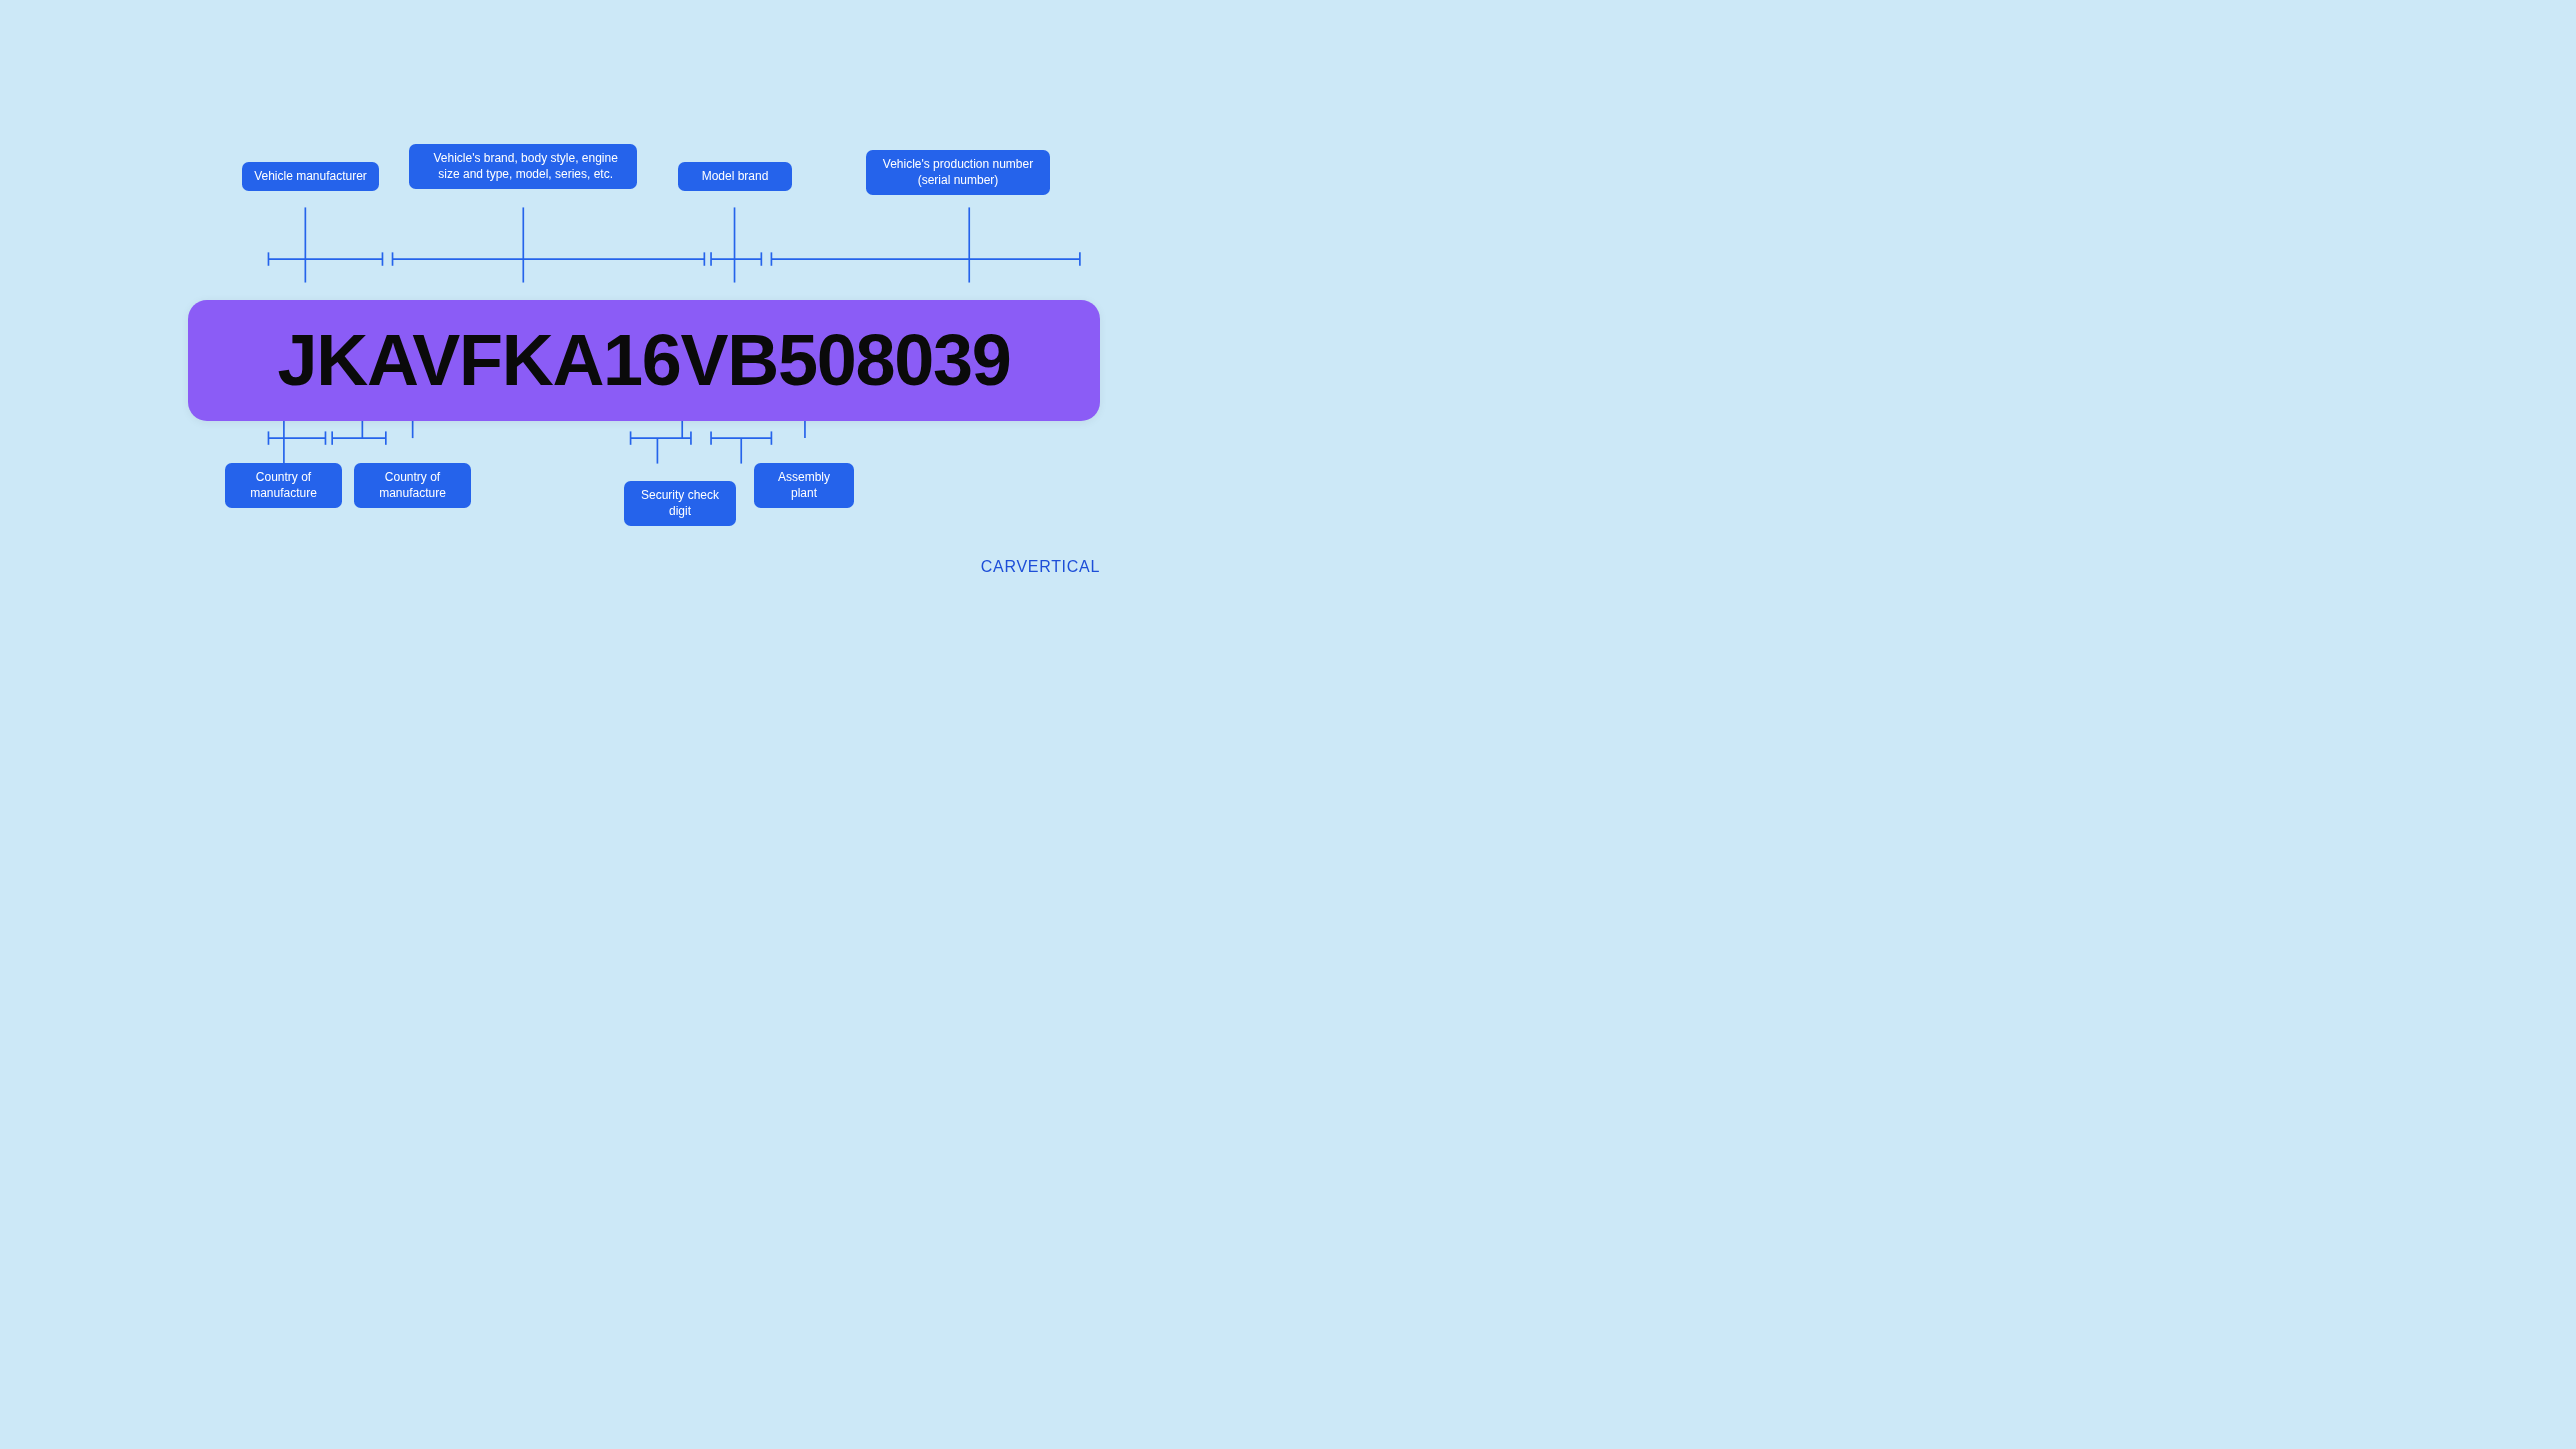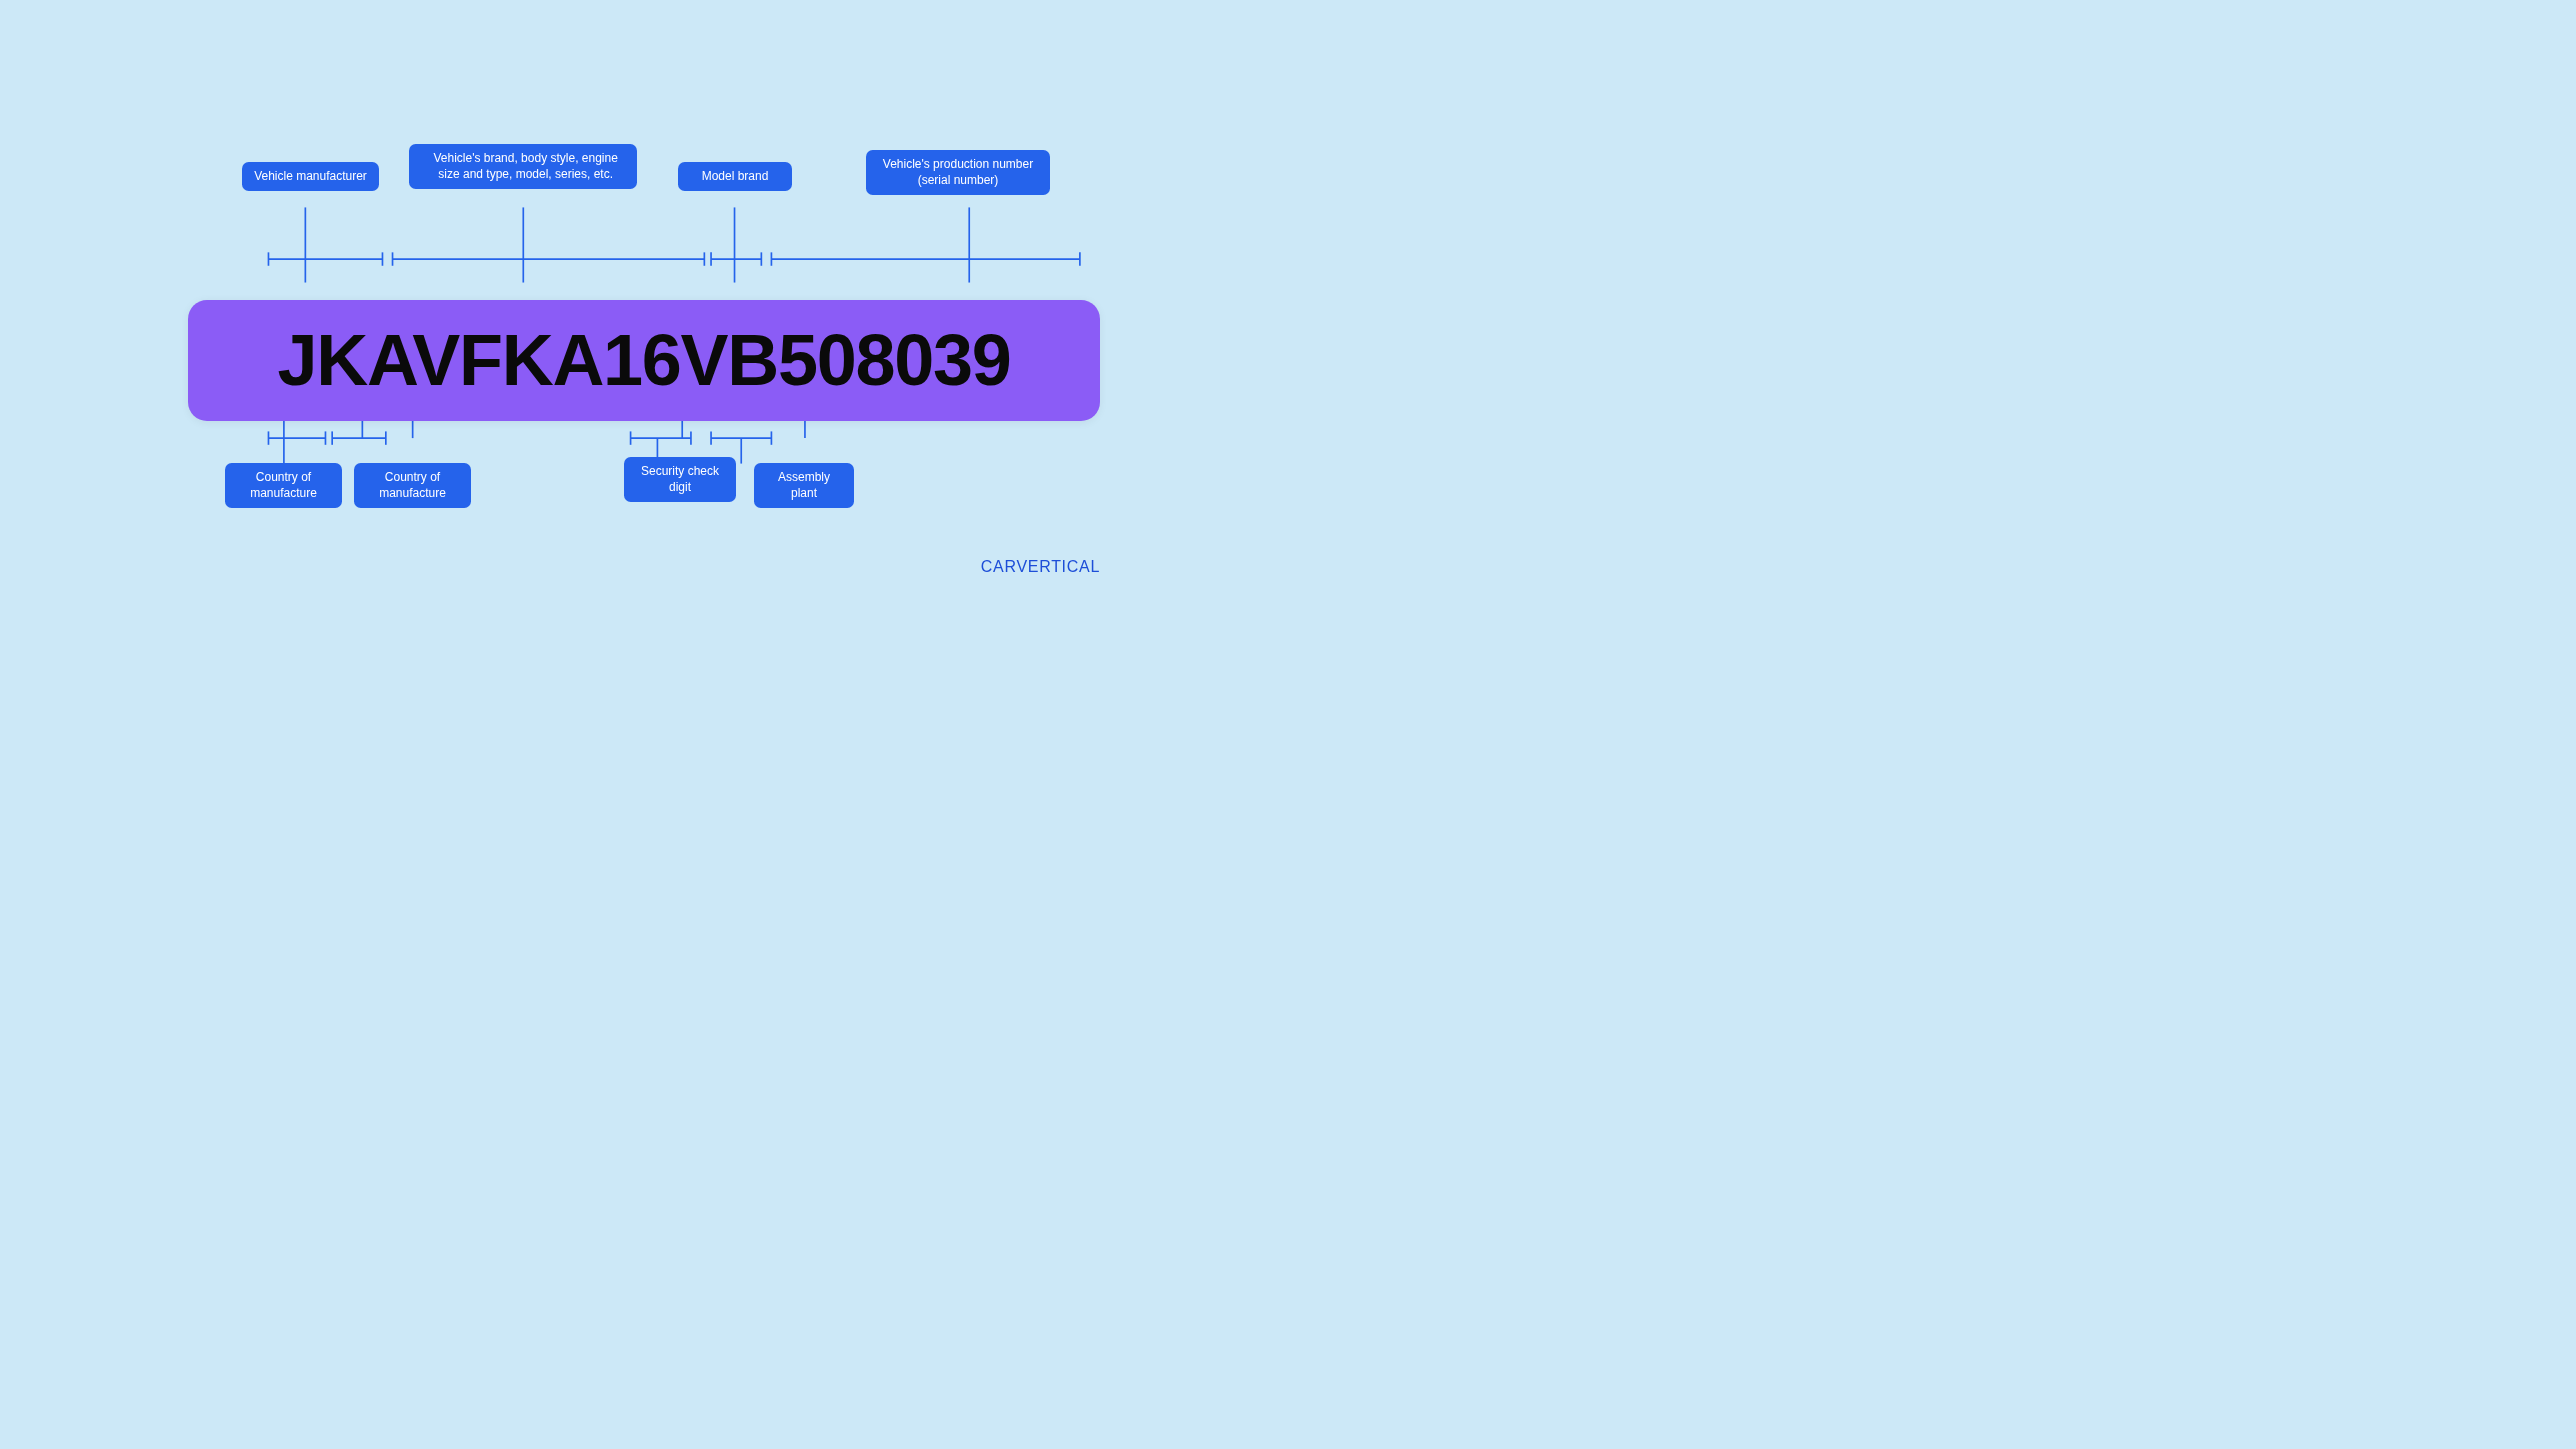--- a/index.html
+++ b/index.html
@@ -92,21 +92,21 @@
     }
 
     .label-country2 {
       width: 117px;
       top: 335px;
       left: 166px;
     }
 
     .label-security {
       width: 112px;
-      top: 329px;
+      top: 353px;
       left: 436px;
     }
 
     .label-assembly {
       width: 100px;
       top: 335px;
       left: 566px;
     }
 
     

